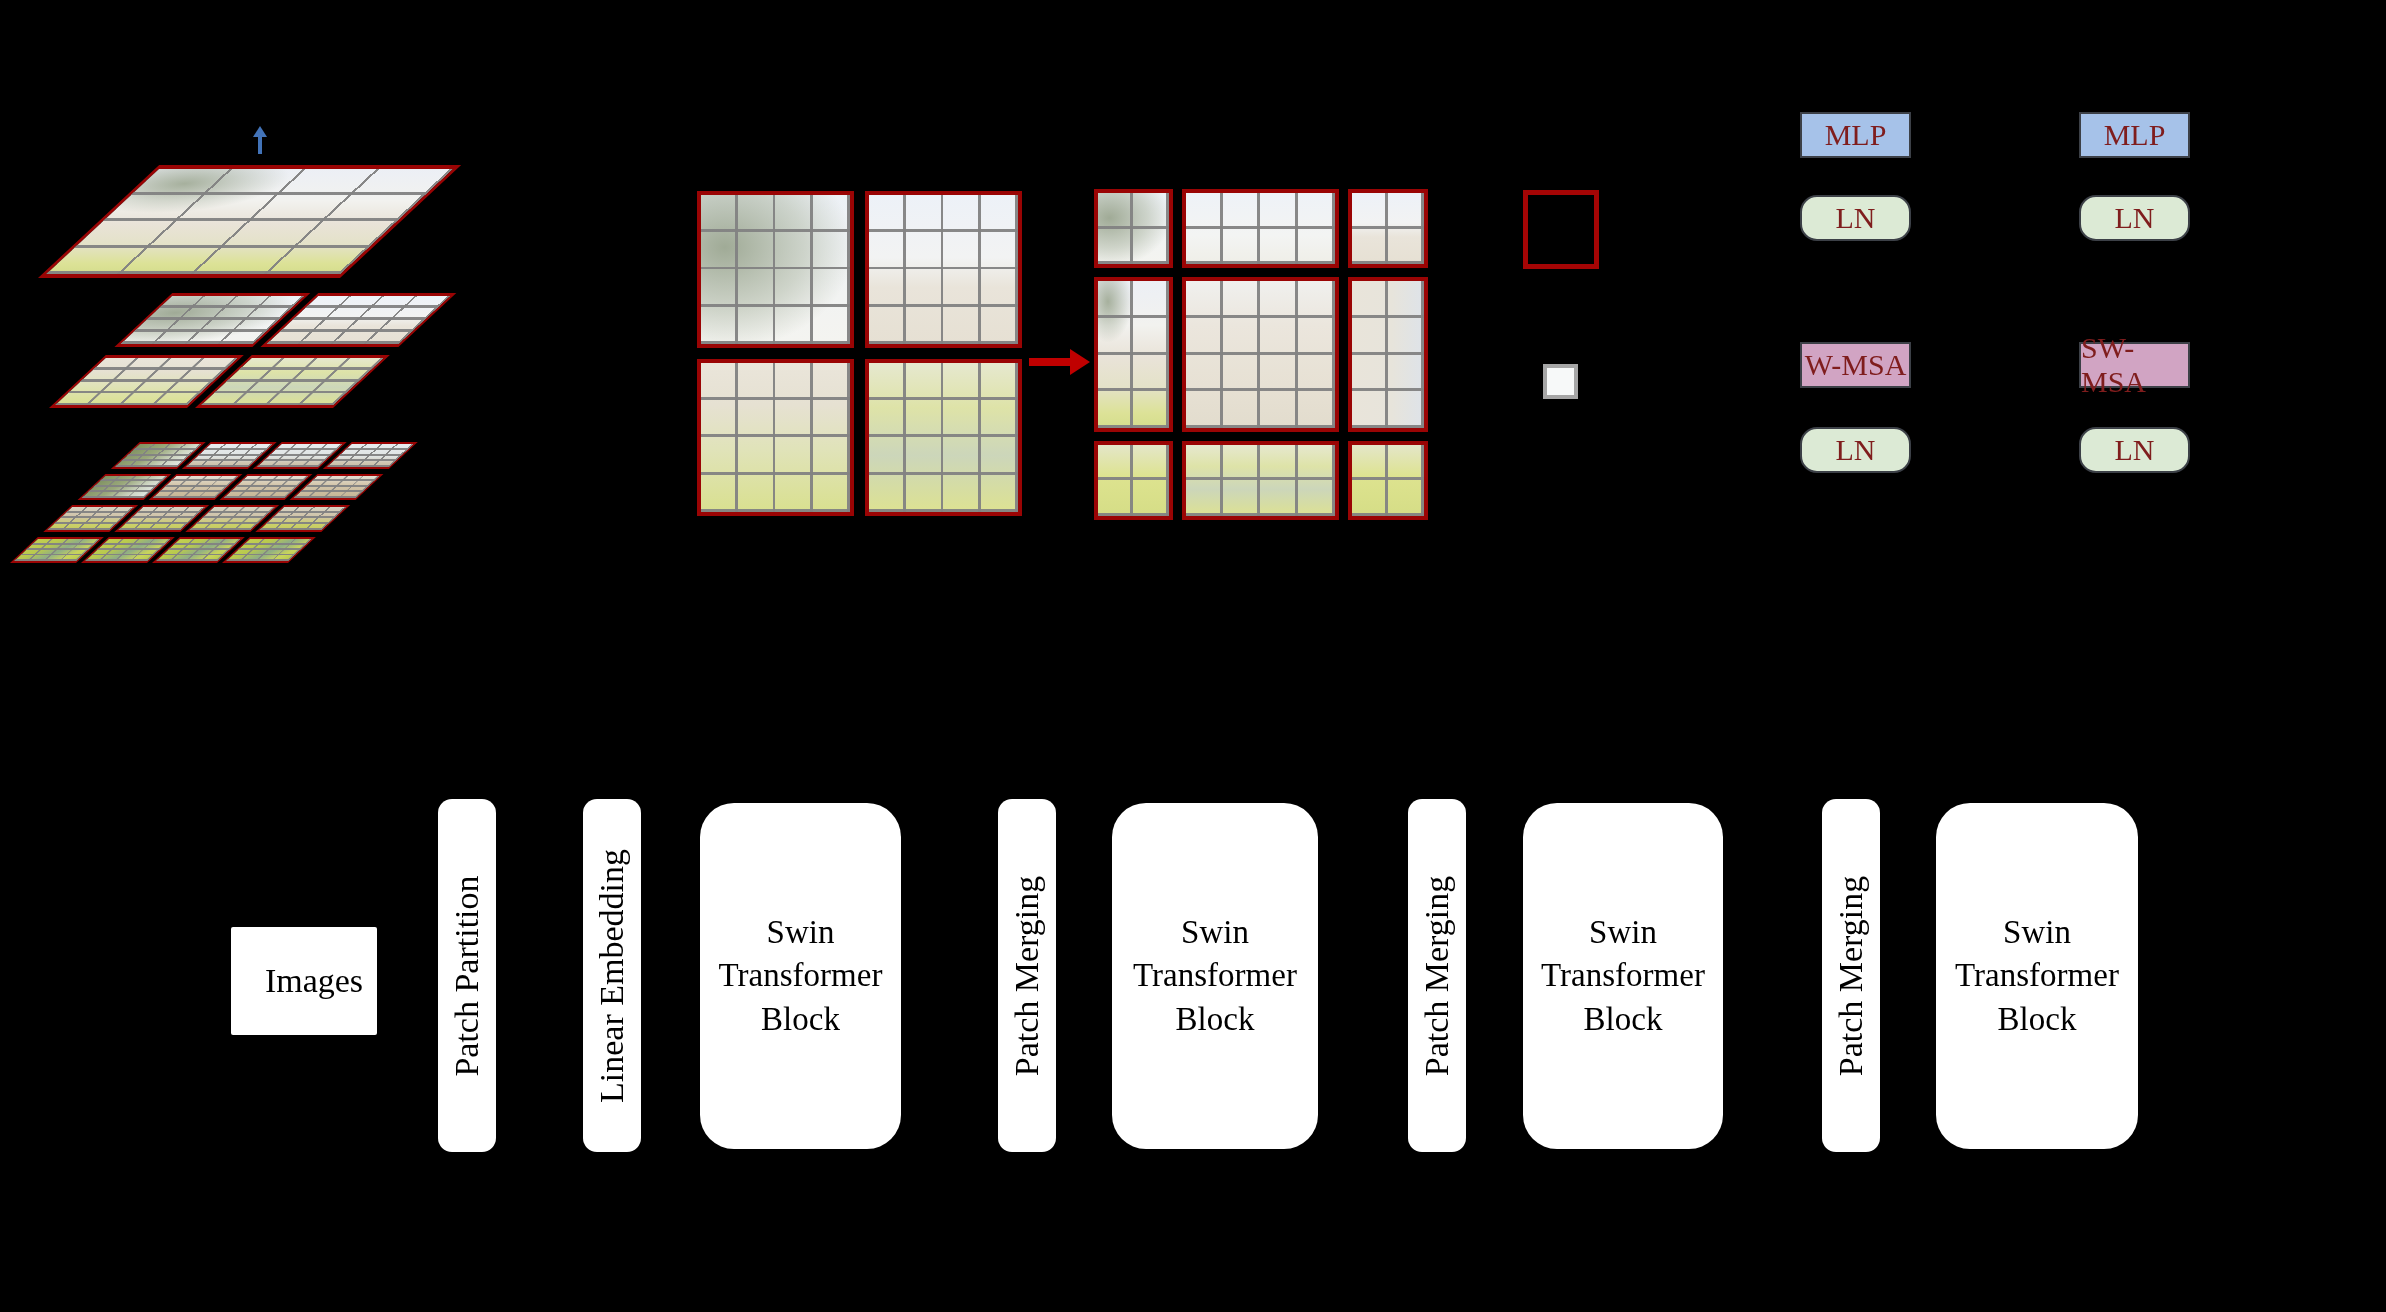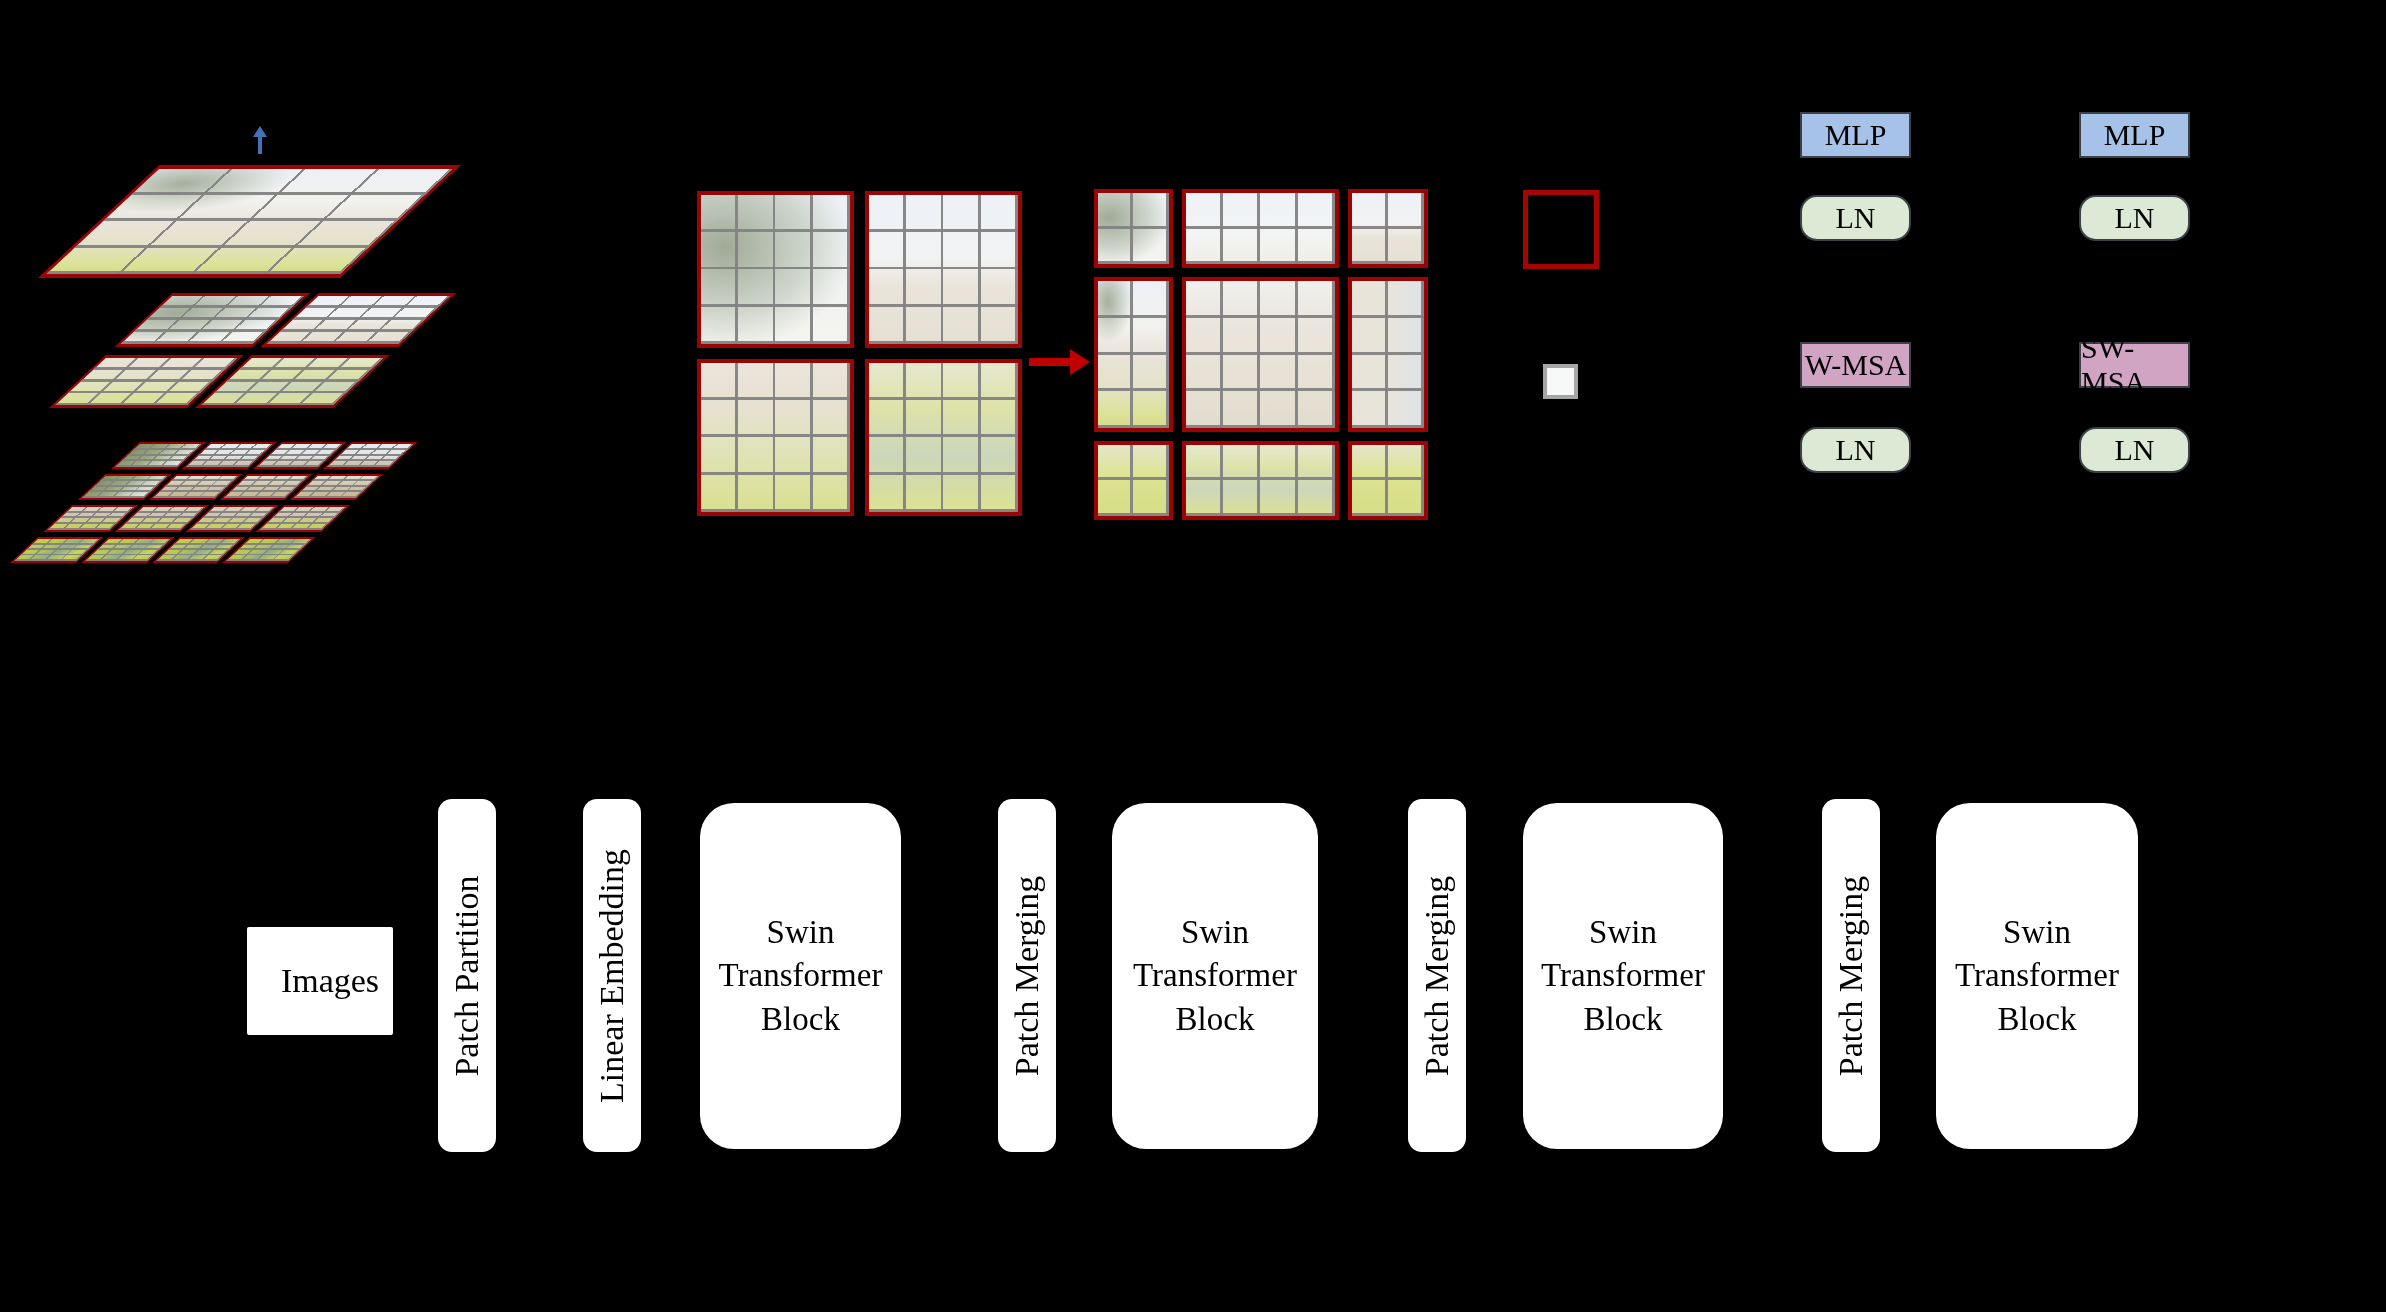--- a/index.html
+++ b/index.html
@@ -57,30 +57,30 @@
       border-bottom:11px solid #4273b8;border-left:7px solid transparent;border-right:7px solid transparent;}
 
   
   .legend-window{position:absolute;left:1523px;top:190px;width:76px;height:79px;
       border:5px solid #a50505;box-sizing:border-box;background:transparent;}
   .legend-patch{position:absolute;left:1543px;top:364px;width:35px;height:35px;
       border:4px solid #a6a6a6;box-sizing:border-box;background:#f7f9f9;}
 
   
   .tbox{position:absolute;width:111px;height:46px;box-sizing:border-box;border:2px solid #3c4047;
-        display:flex;align-items:center;justify-content:center;font-size:30px;color:#000000;}
+        display:flex;align-items:center;justify-content:center;font-size:30px;color:#7f1d1d;}
   .fill-mlp{background:#a6c2e9;}
   .fill-ln{background:#dcead5;border-radius:17px;}
   .fill-msa{background:#d1a4c3;}
 
   
   .pbox{position:absolute;background:#fff;color:#000;display:flex;align-items:center;justify-content:center;box-sizing:border-box;}
   .pbox.thin{width:58px;top:799px;height:353px;border-radius:14px;}
   .pbox.block{top:803px;height:346px;border-radius:34px;font-size:33px;line-height:1.32;text-align:center;}
-  .pbox.input{left:247px;top:927px;width:146px;height:108px;border-radius:2px;font-size:34px;padding-left:20px;}
+  .pbox.input{left:231px;top:927px;width:146px;height:108px;border-radius:2px;font-size:34px;padding-left:20px;}
   .vlabel{transform:rotate(-90deg);white-space:nowrap;font-size:34px;}
 </style>
 </head>
 <body>
 
 <div class="abs" style="left:0;top:0;width:560px;height:600px;">
   <span class="arrow-blue-shaft"></span>
   <span class="arrow-blue-head"></span>
 
   <div class="abs skew" style="left:38px;top:165px;width:302px;height:113px;">

